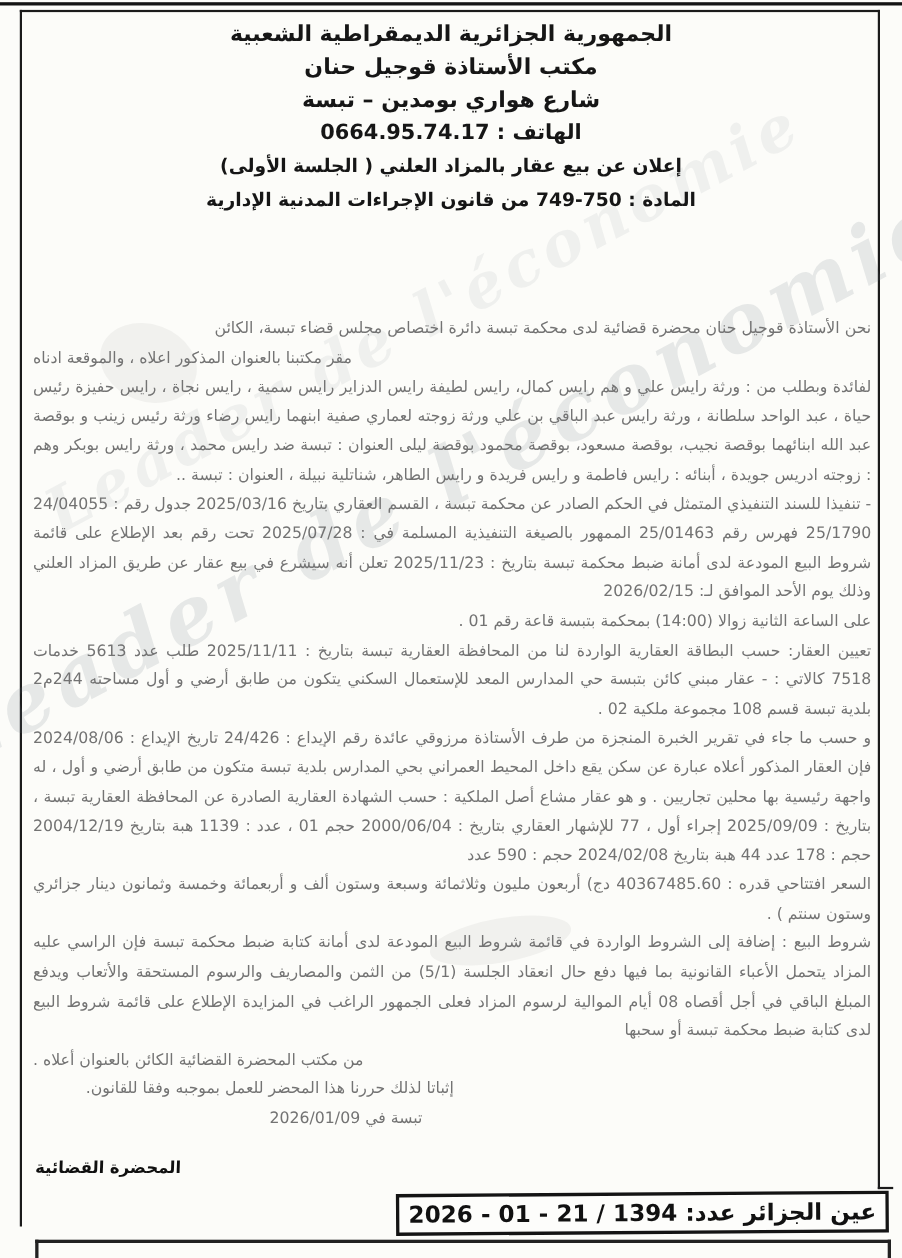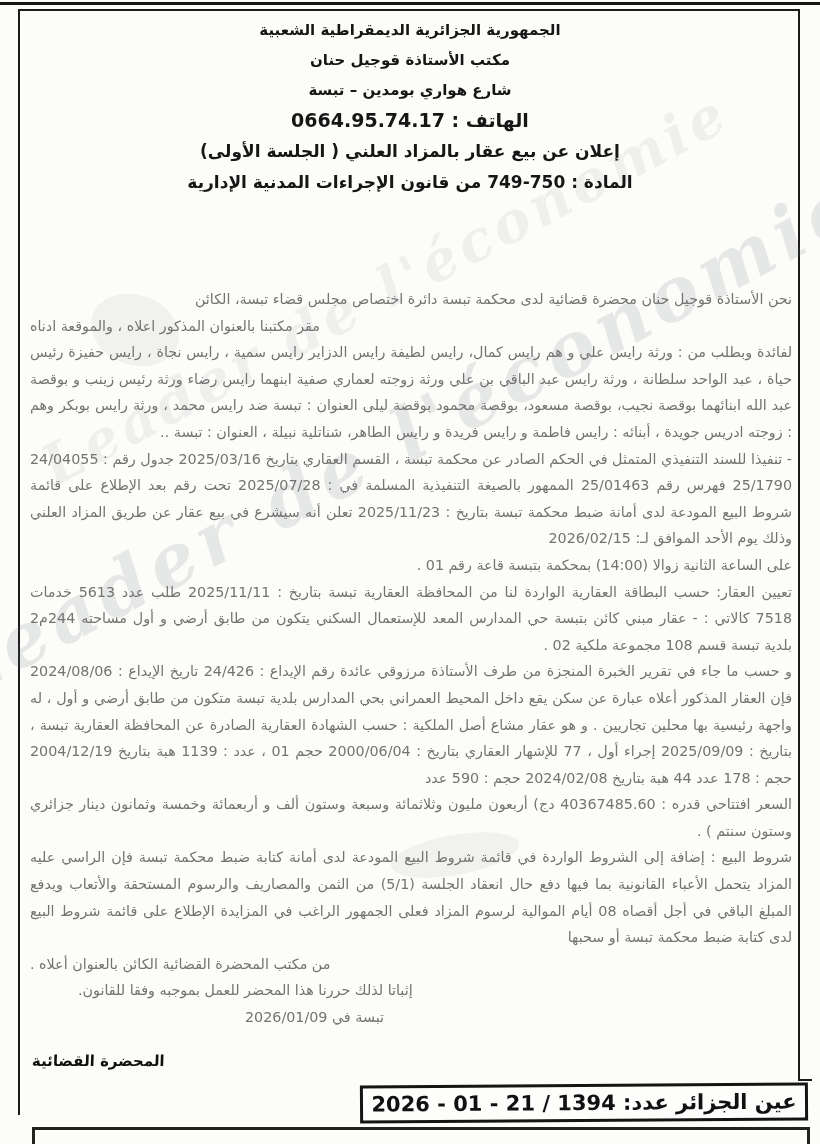--- a/index.html
+++ b/index.html
@@ -9,21 +9,21 @@
     font-family:"DejaVu Sans",sans-serif;direction:rtl;
   }
   
   .rule-top-full{position:absolute;top:2px;left:0;width:820px;height:3px;background:#141414;}
   .frame-top{position:absolute;top:9px;left:18px;right:20px;height:2px;background:#1b1b1b;}
   .frame-left{position:absolute;top:9px;left:18px;width:2px;height:1106px;background:#1b1b1b;}
   .frame-right{position:absolute;top:9px;right:20px;width:2px;height:1072px;background:#1b1b1b;}
   .frame-connector{position:absolute;top:1079px;right:8px;width:14px;height:2px;background:#1b1b1b;}
   
   .header{position:absolute;top:15px;left:40px;right:40px;text-align:center;font-weight:bold;}
-  .header .h-line{font-size:15px;line-height:30px;white-space:nowrap;}
+  .header .h-line{font-size:20px;line-height:30px;white-space:nowrap;}
   .header .h-phone{font-size:19px;line-height:31px;}
   .header .h-title{font-size:17px;line-height:31px;}
   
   .body-text{
     position:absolute;top:286px;right:28px;left:30px;
     font-size:14.3px;font-weight:normal;line-height:26.6px;
     text-align:justify;text-justify:inter-word;color:#737373;
   }
   .para{margin:0;}
   .center-line{text-align:left;}

